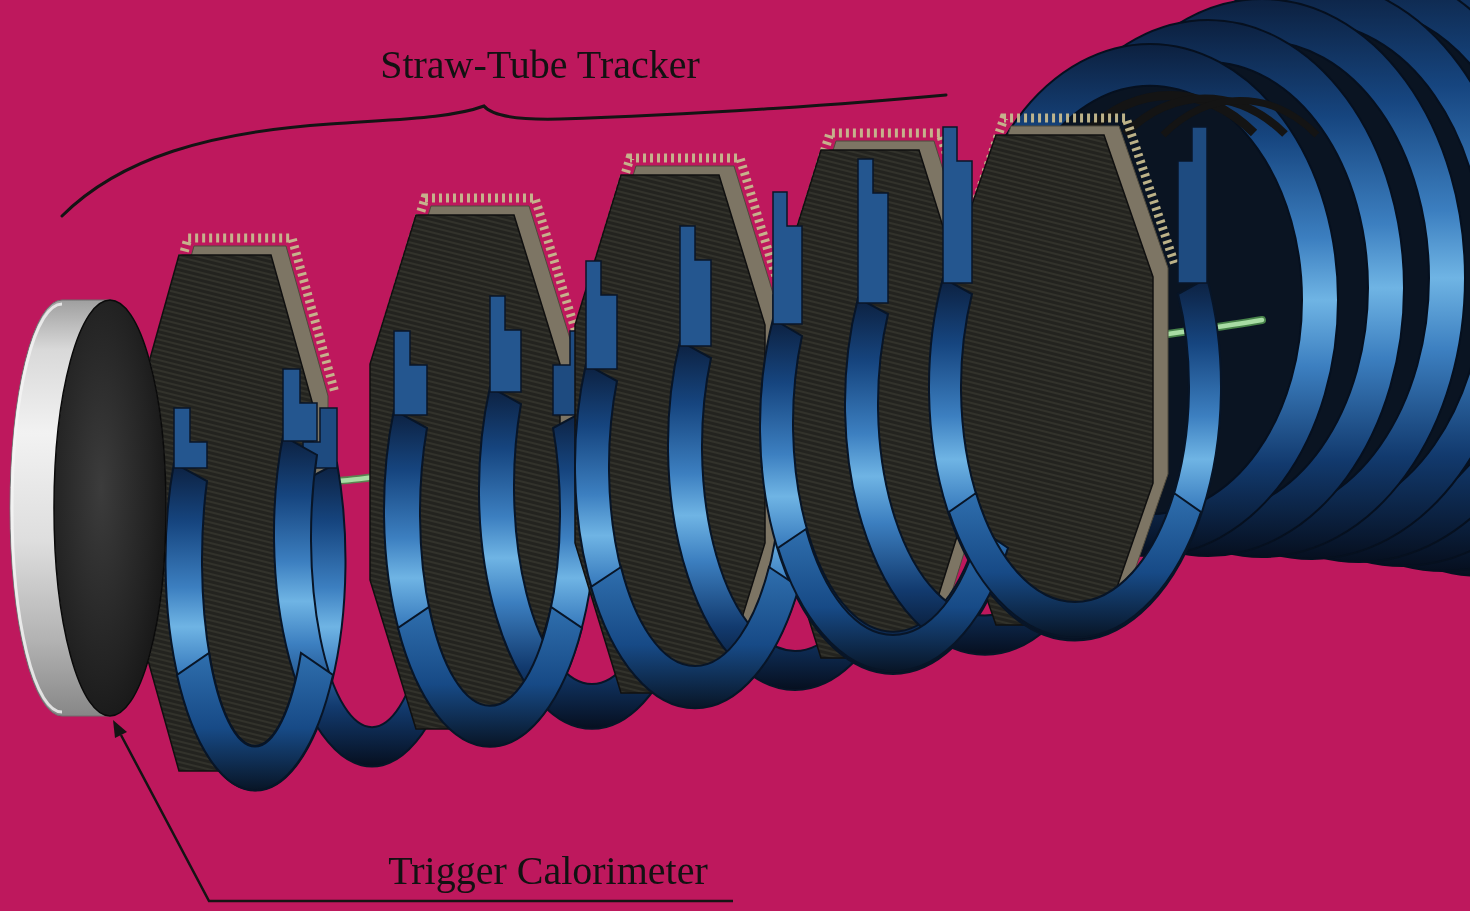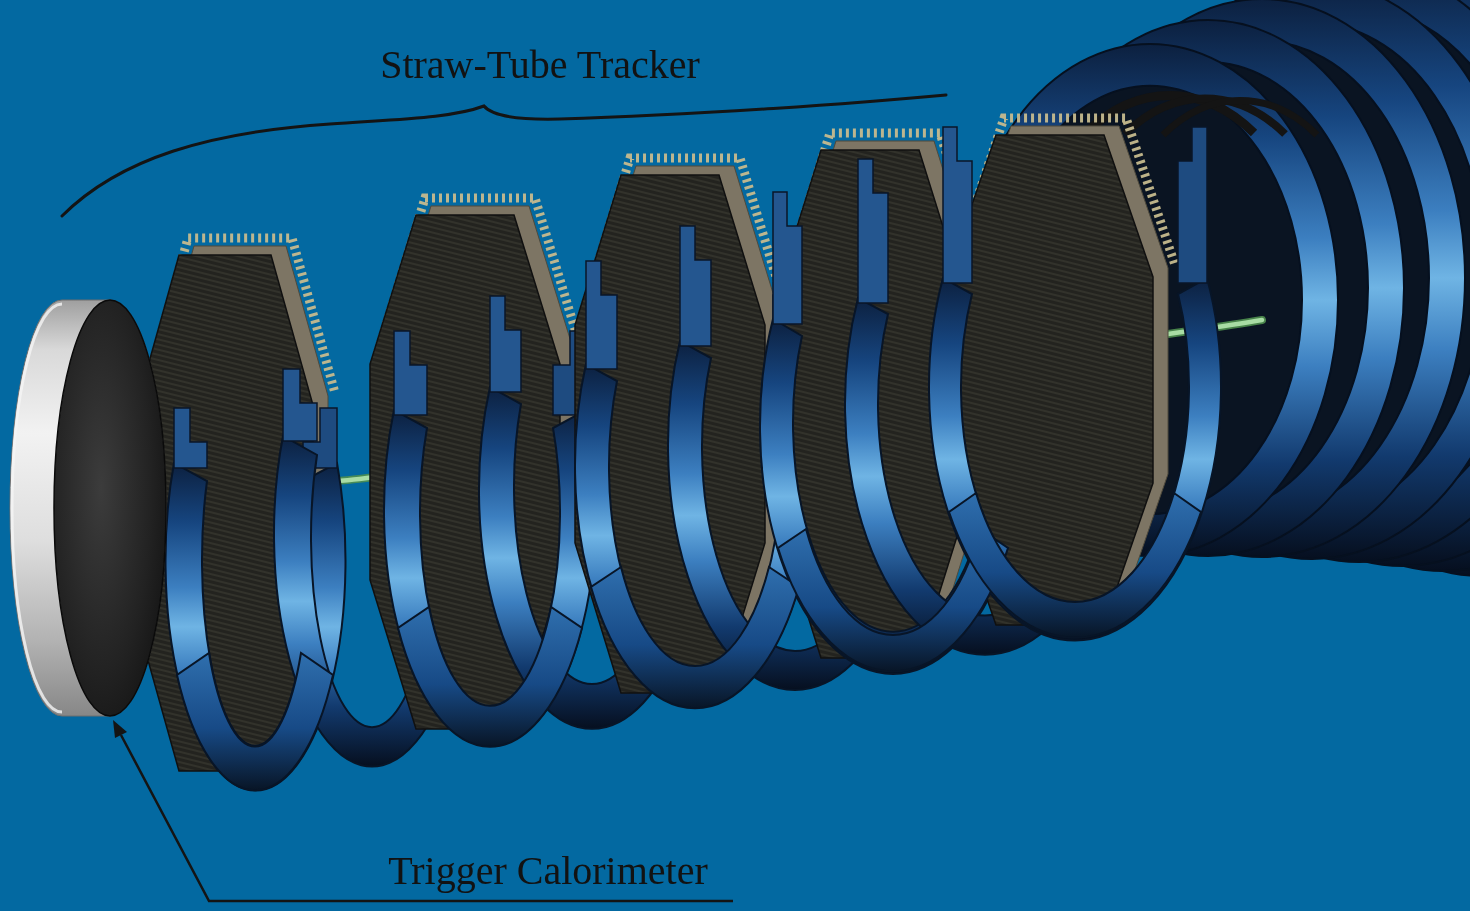--- a/index.html
+++ b/index.html
@@ -1,16 +1,16 @@
 <!DOCTYPE html>
 <html><head>
 <meta charset="utf-8">
 <style>
   html,body{margin:0;padding:0;background:#ffffff;}
-  .stage{position:relative;width:1470px;height:911px;background:#0369a1;overflow:hidden;
+  .stage{position:relative;width:1470px;height:911px;background:#be185d;overflow:hidden;
          font-family:"Liberation Serif","DejaVu Serif",serif;}
   svg{display:block;}
   .annotation-text{font-family:"Liberation Serif","DejaVu Serif",serif;font-size:40px;fill:#121212;}
   .ink{stroke:#141414;fill:none;}
 </style>
 </head>
 <body>
 
 <div class="stage">
 <svg width="1470" height="911" viewBox="0 0 1470 911">

